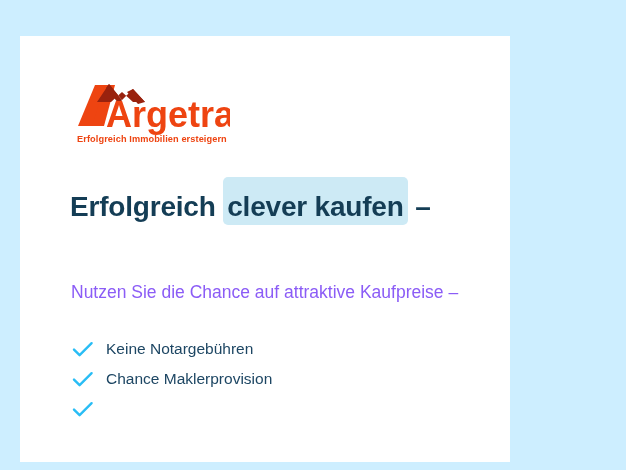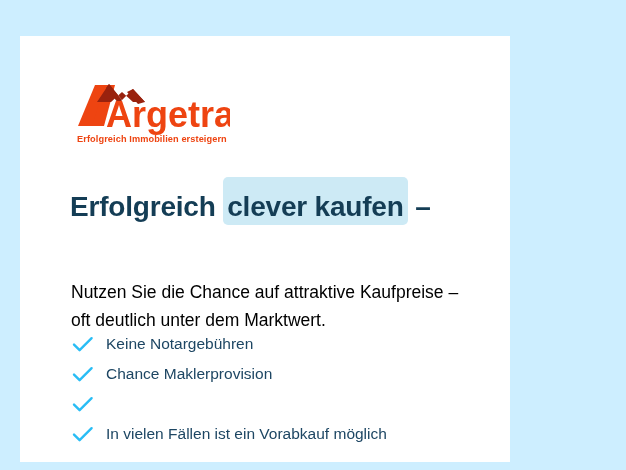--- a/index.html
+++ b/index.html
@@ -89,33 +89,34 @@
   }
 
   
   #subhead {
     position: absolute;
     left: 51px;
     top: 224px;
     width: 480px;
     font-size: 17.5px;
     line-height: 28px;
-    color: #000000;
+    color: #8b5cf6;
   }
   #subhead .sub-line { display: block; white-space: nowrap; }
 
   
   #bullets {
     position: absolute;
     left: 52px;
     top: 298px;
     width: 430px;
   }
   #bullets .bullet {
     display: flex;
+    align-items: center;
     height: 30px;
   }
   #bullets .check {
     flex: 0 0 auto;
     width: 26px;
     height: 20px;
     margin-right: 8px;
     display: flex;
     align-items: center;
     justify-content: flex-start;
@@ -198,21 +199,20 @@
         </g>
       </svg>
     </div>
 
     <h1 id="headline">
       <span class="hl-line"><span>Erfolgreich </span><span class="mark">clever kaufen</span><span> –</span></span>
     </h1>
 
     <p id="subhead">
       <span class="sub-line">Nutzen Sie die Chance auf attraktive Kaufpreise –</span>
-      <span class="sub-line">oft deutlich unter dem Marktwert.</span>
     </p>
 
     <ul id="bullets" style="list-style:none;margin:0;padding:0;">
       <li class="bullet">
         <span class="check">
           <svg width="22" height="17" viewBox="0 0 22 17">
               <path d="M2 8.6 L7.6 14.2 L19.6 2.2" fill="none" stroke="#29bdf5" stroke-width="2.4" stroke-linecap="round" stroke-linejoin="round"></path>
             </svg>
         </span>
         <span class="btxt">Keine Notargebühren</span>
@@ -225,24 +225,16 @@
         </span>
         <span class="btxt">Chance Maklerprovision</span>
       </li>
       <li class="bullet">
         <span class="check">
           <svg width="22" height="17" viewBox="0 0 22 17">
               <path d="M2 8.6 L7.6 14.2 L19.6 2.2" fill="none" stroke="#29bdf5" stroke-width="2.4" stroke-linecap="round" stroke-linejoin="round"></path>
             </svg>
         </span>
       </li>
-      <li class="bullet">
-        <span class="check">
-          <svg width="22" height="17" viewBox="0 0 22 17">
-              <path d="M2 8.6 L7.6 14.2 L19.6 2.2" fill="none" stroke="#29bdf5" stroke-width="2.4" stroke-linecap="round" stroke-linejoin="round"></path>
-            </svg>
-        </span>
-        <span class="btxt">In vielen Fällen ist ein Vorabkauf möglich</span>
-      </li>
     </ul>
 
   </div>
 </div>
 
 </body></html>

